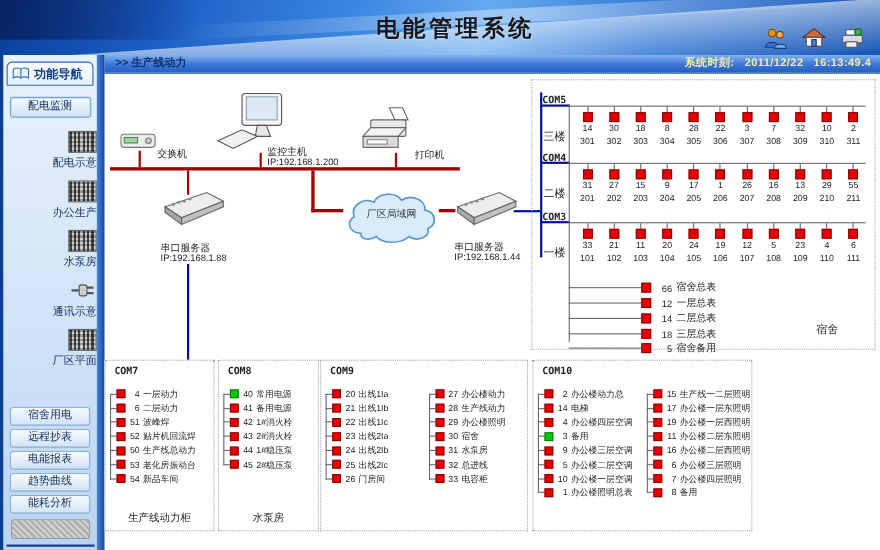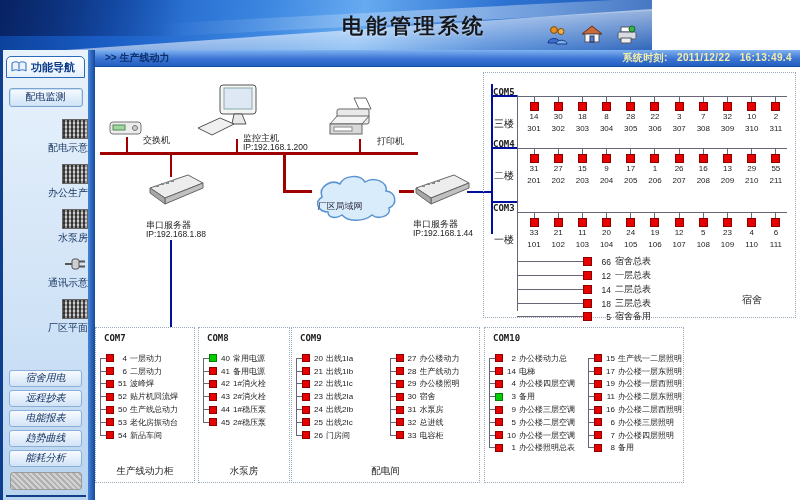--- a/index.html
+++ b/index.html
@@ -1,19 +1,19 @@
 <!DOCTYPE html>
 <html><head>
 <meta charset="utf-8">
 <style>
   html,body{margin:0;padding:0;}
   body{width:800px;height:500px;position:relative;overflow:hidden;background:#fff;
        font-family:"Liberation Sans","DejaVu Sans",sans-serif;}
   
-  .header{position:absolute;left:0;top:0;width:652px;height:50px;overflow:hidden;
+  .header{position:absolute;left:0;top:0;width:800px;height:50px;overflow:hidden;
     background:linear-gradient(105deg,#0b3f98 0%,#1a5ec6 18%,#3c86e0 40%,#66aaf0 55%,#2f74d2 75%,#1b57b4 100%);}
   .wedge{position:absolute;left:0;top:0;width:260px;height:36px;
     background:linear-gradient(100deg,rgba(8,30,90,.85),rgba(8,30,90,0) 70%);}
   .band1{position:absolute;left:-40px;top:26px;width:900px;height:46px;
     background:linear-gradient(180deg,rgba(255,255,255,.55),rgba(255,255,255,.04));transform:rotate(-4deg);}
   .streak{position:absolute;left:160px;top:7px;width:640px;height:13px;transform:rotate(-3deg);
     background:linear-gradient(90deg,rgba(255,255,255,0),rgba(255,255,255,.4),rgba(255,255,255,0));}
   .app-title{position:absolute;left:342px;top:12px;font-size:21px;font-weight:bold;color:#15171c;
     letter-spacing:3px;text-shadow:0 1px 2px rgba(255,255,255,.4);}
   .hicons{position:absolute;right:14px;top:25px;display:flex;gap:13px;}
@@ -34,35 +34,35 @@
     font-size:11px;font-weight:bold;color:#0a3a8a;}
   .monitor-btn{display:block;margin:2px auto 12px auto;width:72px;height:17px;
     background:linear-gradient(180deg,#f6fbff,#cfe2f6);border:1px solid #7aa4d4;border-radius:3px;
     font-size:10px;color:#0a2a5a;text-align:center;line-height:16px;box-shadow:0 0 0 1px #cadff2 inset;cursor:pointer;}
   .nav-item{display:flex;flex-direction:column;align-items:flex-end;margin-bottom:9px;cursor:pointer;}
   .nav-icon{width:26px;height:20px;margin-bottom:2px;}
   .nav-icon.grid{border:1px solid #666;box-sizing:border-box;
     background-image:repeating-linear-gradient(90deg,rgba(40,40,40,.8) 0 2px,rgba(210,210,210,.5) 2px 4px),
                      repeating-linear-gradient(0deg,#555 0 2px,#c8c8c8 2px 4px);}
   .nav-label{font-size:10px;color:#12325e;}
-  .side-bottom{position:absolute;left:0;bottom:30px;width:100%;font-style:italic;}
+  .side-bottom{position:absolute;left:0;bottom:30px;width:100%;}
   .side-btn{margin:3px 6px;height:15px;background:linear-gradient(180deg,#f8fbff,#d2e3f6);
     border:1px solid #8ab0da;border-radius:3px;font-size:10px;color:#0a2a5a;text-align:center;line-height:14px;cursor:pointer;}
   .disabled-btn{position:absolute;left:7px;bottom:10px;width:70px;height:16px;border:1px solid #9a9a9a;border-radius:3px;
     background:repeating-linear-gradient(45deg,#d2d2d2 0 2px,#b0b0b0 2px 4px);}
   .side-underline{position:absolute;left:3px;bottom:3px;width:80px;height:2px;background:#123f86;}
   
   .busred{position:absolute;left:100px;top:152px;width:318px;height:3px;background:#a00000;}
   .vred,.hred{position:absolute;background:#a00000;}
   .vred{width:2px;} .hred{height:3px;}
   .vblue{position:absolute;width:2px;background:#00109c;}
   .hblue{position:absolute;height:2px;background:#00109c;}
   .dev-label{position:absolute;font-size:9px;color:#222;white-space:nowrap;}
   .dev-ip{position:absolute;font-size:8.5px;color:#222;white-space:nowrap;}
-  .cloud-label{position:absolute;left:302px;top:188px;width:76px;text-align:center;font-size:9px;color:#334;margin-top:12px;}
+  .cloud-label{position:absolute;left:318px;top:188px;width:76px;text-align:center;font-size:9px;color:#334;}
   
   .dorm{position:absolute;left:483px;top:72px;width:313px;height:246px;border:1px dotted #9aa8b8;box-sizing:border-box;}
   .trunk-gray{position:absolute;left:33px;top:22px;width:1px;height:216px;background:#667;}
   .trunk-blue{position:absolute;left:7px;top:11px;width:2px;height:150px;background:#00109c;}
   .stub-blue{position:absolute;left:7px;width:27px;height:2px;background:#00109c;}
   .dorm-row{position:absolute;left:0;width:100%;height:52px;}
   .com-lbl{position:absolute;left:9px;top:2px;font-family:"DejaVu Sans Mono","Liberation Mono",monospace;
     font-size:9px;font-weight:bold;color:#222;}
   .floor-lbl{position:absolute;left:10px;top:32px;font-size:10px;color:#222;}
   .row-bus{position:absolute;left:33px;right:8px;top:11px;height:1px;background:#667;}
@@ -417,21 +417,21 @@
           <div class="room">210</div>
         </div>
         <div class="meter">
           <div class="stub"></div>
           <div class="sq"></div>
           <div class="mid">55</div>
           <div class="room">211</div>
         </div>
       </div>
     </div>
-    <div class="dorm-row" style="top: 128px; text-align: right;">
+    <div class="dorm-row" style="top: 118px; text-align: right;">
       <div class="com-lbl">COM3</div>
       <div class="floor-lbl">一楼</div>
       <div class="row-bus"></div>
       <div class="meters">
         <div class="meter">
           <div class="stub"></div>
           <div class="sq"></div>
           <div class="mid">33</div>
           <div class="room">101</div>
         </div>
@@ -708,21 +708,20 @@
           <span class="plabel">总进线</span>
         </div>
         <div class="pitem">
           <span class="stub"></span>
           <span class="sq"></span>
           <span class="pid">33</span>
           <span class="plabel">电容柜</span>
         </div>
       </div>
     </div>
-    <div class="bp-footer">配电间</div>
   </div>
 <div class="bpanel" style="left: 484px; width: 200px;">
     <div class="bp-title">COM10</div>
     <div class="bp-cols">
       <div class="pcol">
         <div class="pitem">
           <span class="stub"></span>
           <span class="sq"></span>
           <span class="pid">2</span>
           <span class="plabel">办公楼动力总</span>

